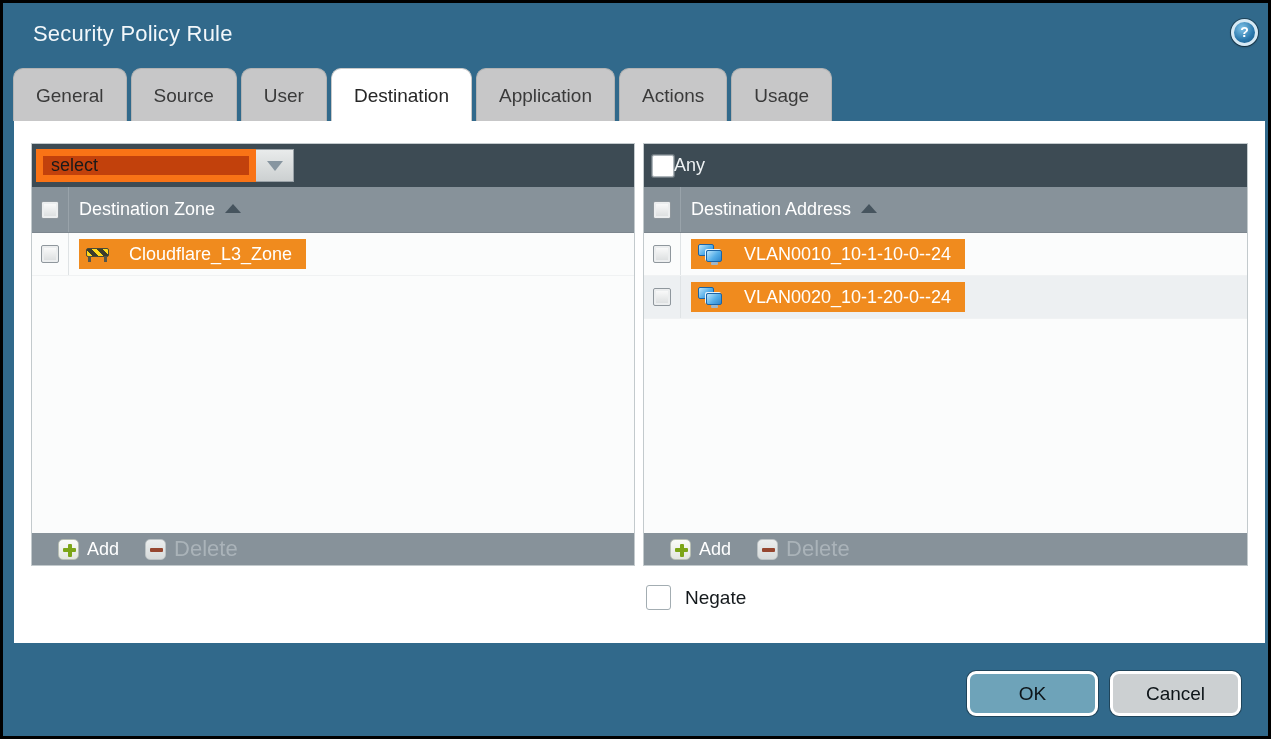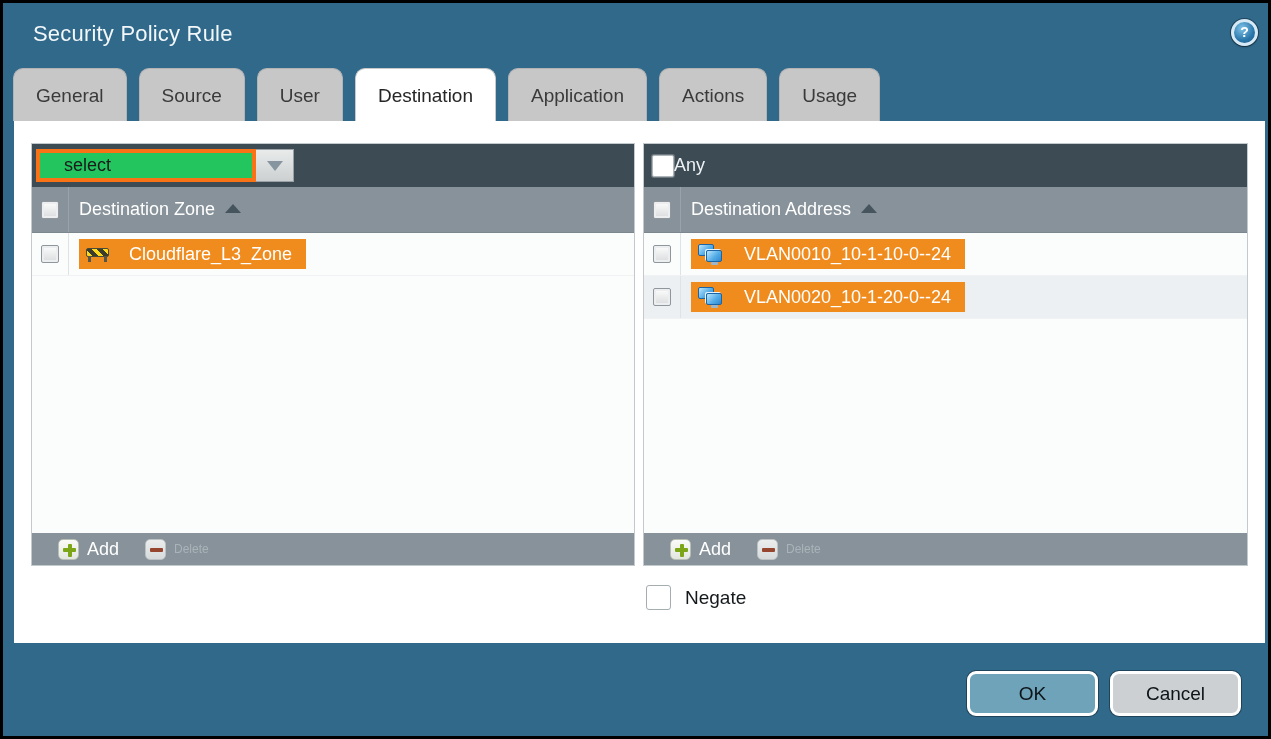--- a/index.html
+++ b/index.html
@@ -14,21 +14,21 @@
   
   .title { position:absolute; left:30px; top:18px; color:#f2f7fa; font-size:22px; letter-spacing:.2px; }
   .help {
     position:absolute; left:1228px; top:16px; width:27px; height:27px; border-radius:50%;
     background: radial-gradient(circle at 38% 30%, #7fc3e8, #2a77ab 60%, #1d5a85);
     border:3px solid #d6e9f4; box-shadow: 0 0 0 1px rgba(0,0,0,.35), 0 1px 2px rgba(0,0,0,.4);
     color:#fff; font-size:14px; font-weight:bold; text-align:center; line-height:21px; cursor:pointer;
   }
 
   
-  .tabs { position:absolute; left:10px; top:65px; height:53px; display:flex; gap:12px; align-items:flex-end; }
+  .tabs { position:absolute; left:10px; top:65px; height:53px; display:flex; gap:4px; align-items:flex-end; }
   .tab {
     height:53px; line-height:53px; padding:0 22px; background:#c7c7c8; color:#3a3a3a;
     font-size:19px; border:1px solid #b3b3b3; border-bottom:none;
     border-radius:10px 10px 0 0; cursor:pointer; white-space:nowrap;
   }
   .tab.active { background:#ffffff; color:#262626; border-color:#c9c9c9; }
 
   
   .content { position:absolute; left:11px; top:118px; width:1251px; height:522px; background:#fff; }
 
@@ -39,22 +39,22 @@
 
   .panel-header { height:43px; background:#3d4b54; flex:0 0 auto; display:flex; align-items:center; }
   .col-header   { height:46px; background:#87929a; flex:0 0 auto; display:flex; align-items:center;
                   border-bottom:1px solid #7c868e; }
   .panel-body   { flex:1 1 auto; overflow:hidden; }
   .panel-footer { height:32px; background:#87929a; flex:0 0 auto; display:flex; align-items:center; gap:26px; padding-left:26px; }
 
   
   .filter-wrap { display:flex; margin-left:4px; }
   .filter-input {
-    width:220px; height:33px; border:4px solid #f97316; background:#22c55e; color:#1a1a1a;
-    font-size:18px; padding:0 24px; font-family:"Liberation Sans",sans-serif; outline:none;
+    width:220px; height:33px; border:7px solid #f97316; background:#c2410c; color:#1a1a1a;
+    font-size:18px; padding:0 8px; font-family:"Liberation Sans",sans-serif; outline:none;
   }
   .filter-btn {
     width:38px; height:33px; border:1px solid #9aa2a8; border-left:none; cursor:pointer;
     background:linear-gradient(#e9ebeb,#ccd0d1); display:flex; align-items:center; justify-content:center;
   }
   .tri-down { width:0; height:0; border-left:8px solid transparent; border-right:8px solid transparent; border-top:10px solid #8795a0; }
 
   
   .cb-cell { width:37px; flex:0 0 auto; display:flex; align-items:center; justify-content:center; align-self:stretch; }
   .col-header .cb-cell { border-right:1px solid #99a3aa; }
@@ -102,21 +102,21 @@
   
   .btn-add, .btn-del { display:flex; align-items:center; gap:8px; cursor:pointer; }
   .sq-icon { position:relative; width:21px; height:21px; border-radius:5px; border:1px solid #b8bfb4;
              background:linear-gradient(#fafbf8,#e3e6e0); }
   .sq-icon .h { position:absolute; left:4px; top:8.5px; width:13px; height:4px; border-radius:1px; }
   .sq-icon .v { position:absolute; left:8.5px; top:4px; width:4px; height:13px; border-radius:1px; }
   .btn-add .h, .btn-add .v { background:#7ca517; }
   .btn-del .sq-icon { background:linear-gradient(#eceeee,#d6dada); border-color:#bcc2c4; }
   .btn-del .h { background:#96462f; }
   .btn-add .label { color:#fff; font-size:18px; }
-  .btn-del .label { color:#aab3b9; font-size:12px; }
+  .btn-del .label { color:#aab3b9; font-size:22px; }
 
   
   .negate { position:absolute; left:632px; top:464px; display:flex; align-items:center; gap:14px; }
   .negate .cb { width:25px; height:25px; background:#fff; border:1px solid #a3adb2; border-radius:3px; cursor:pointer; }
   .negate .label { color:#14191c; font-size:19px; }
 
   
   .btn {
     position:absolute; top:668px; width:131px; height:45px; border-radius:9px;
     border:3px solid #fff; box-shadow:0 0 0 1px rgba(0,0,0,.35);

